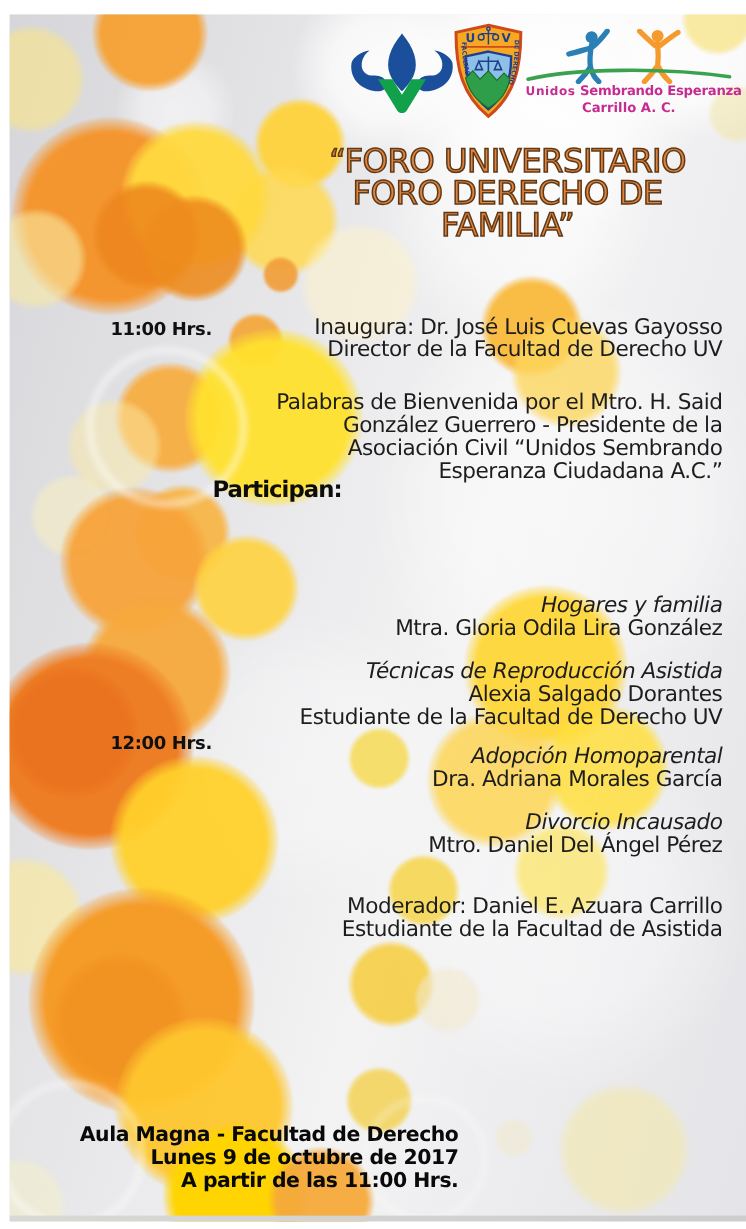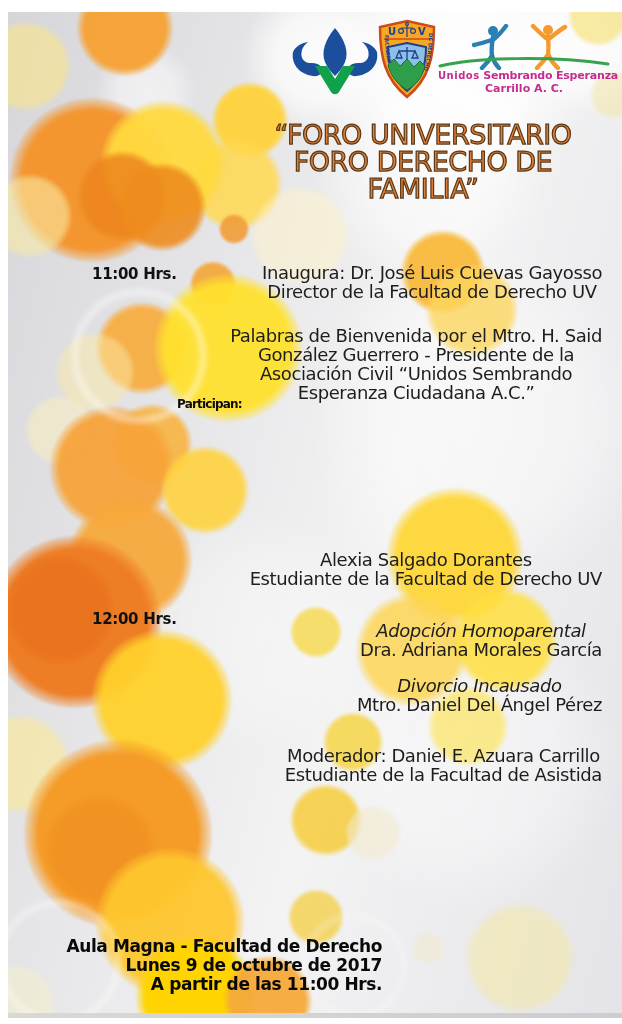--- a/index.html
+++ b/index.html
@@ -19,25 +19,25 @@
   .u-line1{font-size:11px;font-weight:bold;letter-spacing:-0.2px;color:var(--magenta);line-height:12px;white-space:nowrap;}
   .u-brand{font-size:10px;letter-spacing:0.5px;}
   .u-line2{font-size:11px;font-weight:bold;color:var(--magenta);line-height:13px;}
   
   .title{position:absolute;left:225px;top:121px;width:396px;text-align:center;
          font-size:27px;line-height:27px;letter-spacing:-0.5px;font-weight:400;
          color:var(--title_orange);-webkit-text-stroke:1.25px var(--title_outline);}
   .title span{display:block;}
   
   .time{position:absolute;left:92px;font-weight:bold;font-size:15px;letter-spacing:-0.3px;color:#101010;}
-  .rblock{position:absolute;right:20px;text-align:center;font-size:18px;line-height:19px;
+  .rblock{position:absolute;right:20px;text-align:right;font-size:18px;line-height:19px;
           letter-spacing:-0.4px;color:#1d1d1d;}
   .rblock div{white-space:nowrap;}
   .topic{font-style:italic;}
-  .participan{position:absolute;left:177px;top:397px;font-size:12px;font-weight:bold;
+  .participan{position:absolute;left:177px;top:397px;font-size:19px;font-weight:bold;
               letter-spacing:-0.8px;color:#0c0c0c;}
   .footer{position:absolute;left:6px;top:937px;width:376px;text-align:right;font-weight:bold;
           font-size:17px;line-height:19px;letter-spacing:-0.4px;color:#090909;}
 </style>
 </head>
 <body>
 
 <div class="poster">
   <div class="art" id="art">
       <div class="bokeh" style="left: 312px; top: -89px; width: 270px; height: 270px; background: radial-gradient(circle, rgba(255, 255, 255, 0.95) 0%, rgba(255, 255, 255, 0.76) 40%, rgba(255, 255, 255, 0) 72%);"></div>
@@ -171,21 +171,26 @@
 
     <div class="rblock" style="top:326px">
       <div>Palabras de Bienvenida por el Mtro. H. Said</div>
       <div>González Guerrero - Presidente de la</div>
       <div>Asociación Civil “Unidos Sembrando</div>
       <div>Esperanza Ciudadana A.C.”</div>
     </div>
 
     <div class="participan">Participan:</div>
 
+    <div class="rblock" style="top:495px">
+      <div class="topic">Hogares y familia</div>
+      <div>Mtra. Gloria Odila Lira González</div>
+    </div>
     <div class="rblock" style="top:550px">
+      <div class="topic">Técnicas de Reproducción Asistida</div>
       <div>Alexia Salgado Dorantes</div>
       <div>Estudiante de la Facultad de Derecho UV</div>
     </div>
     <div class="rblock" style="top:621px">
       <div class="topic">Adopción Homoparental</div>
       <div>Dra. Adriana Morales García</div>
     </div>
     <div class="rblock" style="top:676px">
       <div class="topic">Divorcio Incausado</div>
       <div>Mtro. Daniel Del Ángel Pérez</div>

